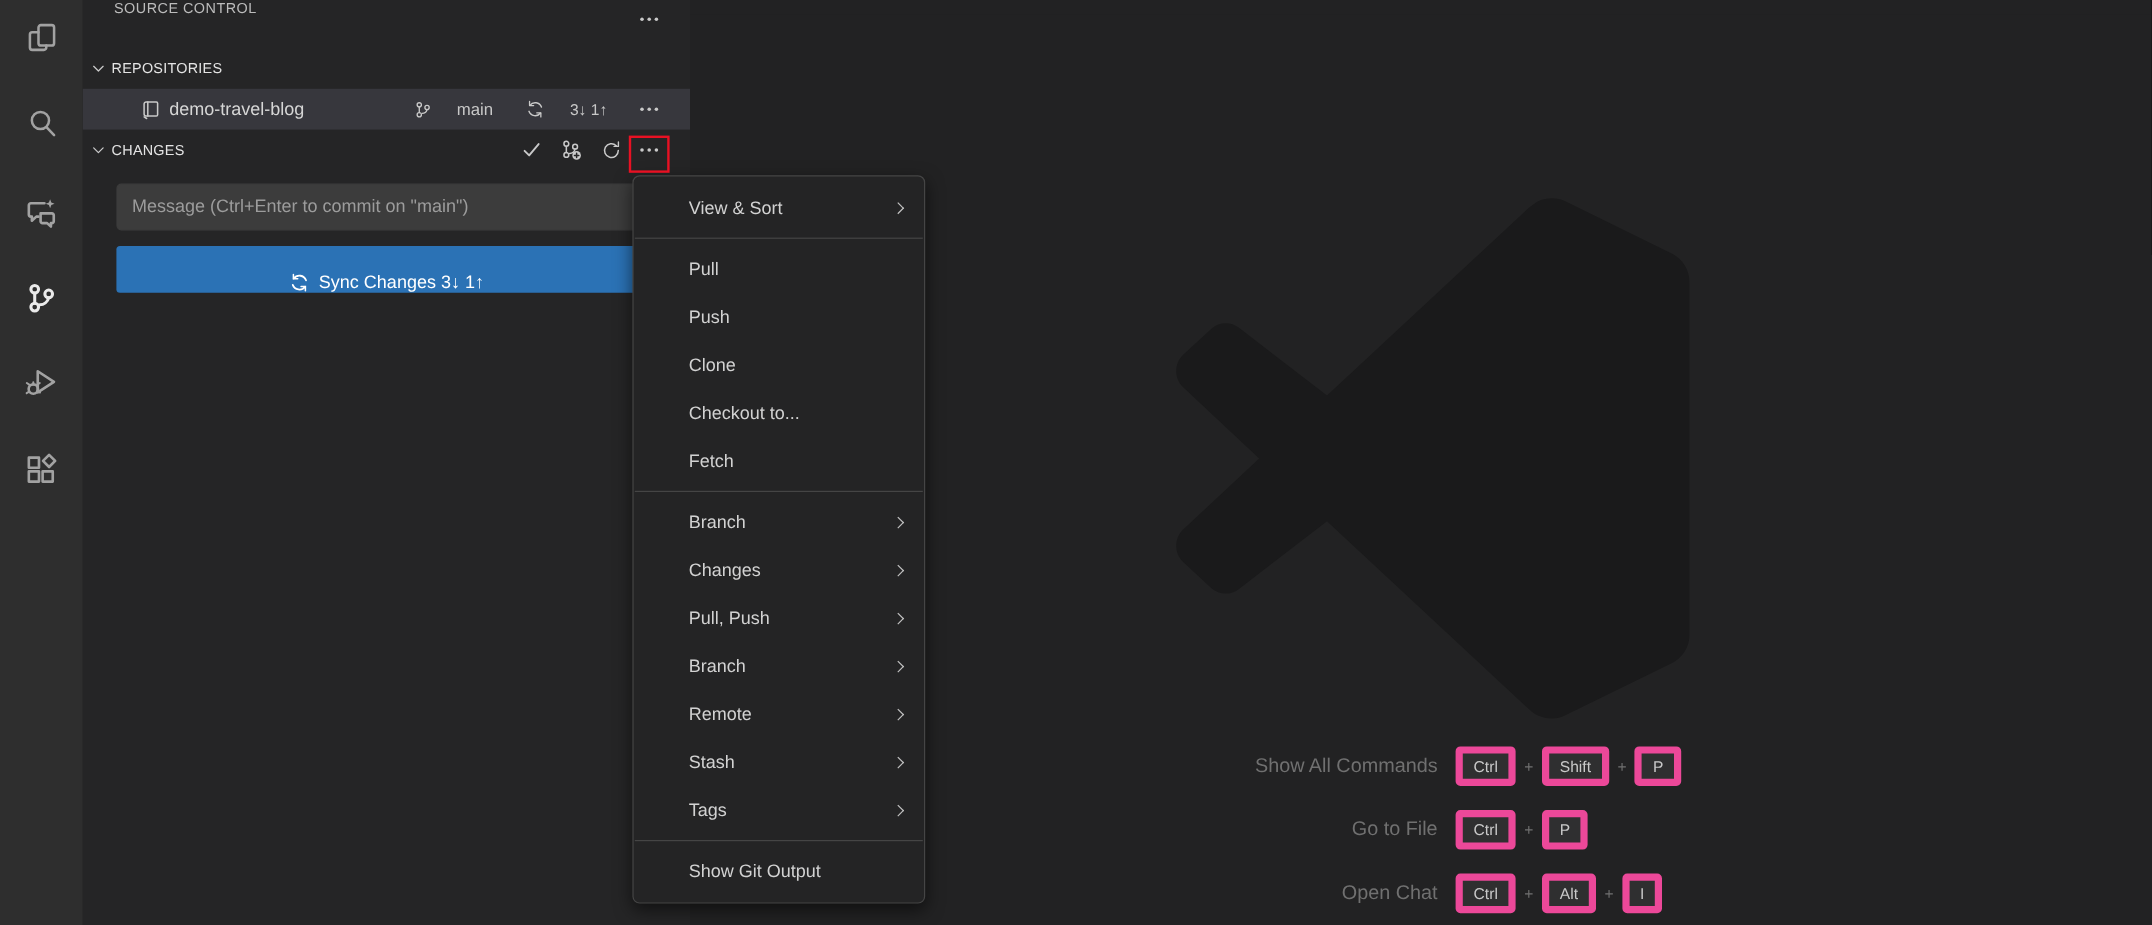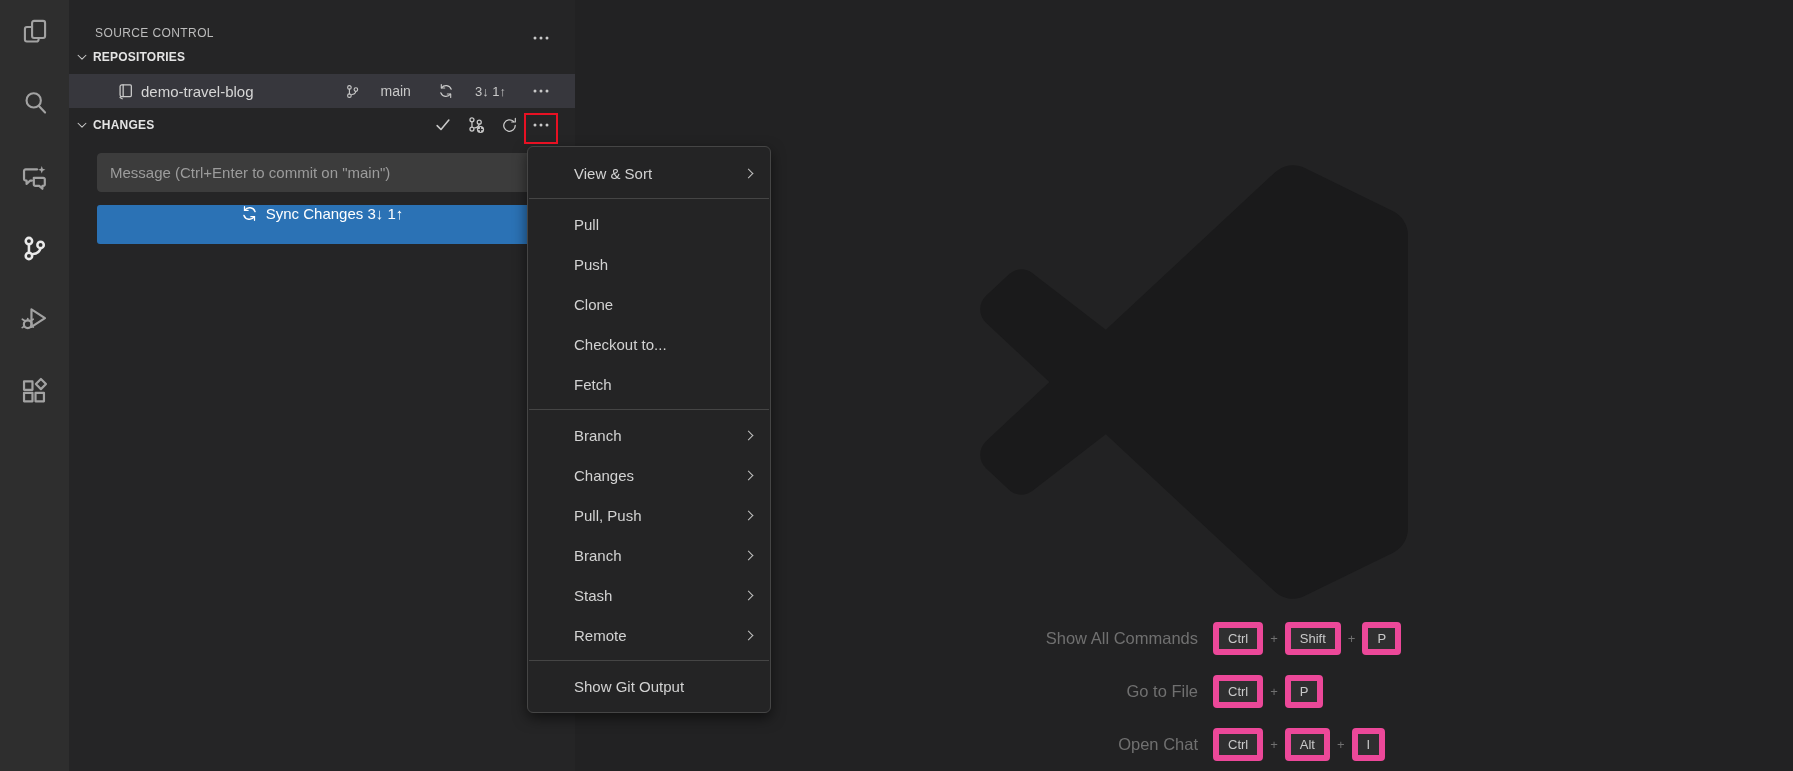--- a/index.html
+++ b/index.html
@@ -8,36 +8,36 @@
   .app { position:relative; width:1793px; height:771px; overflow:hidden; background:#222223; }
 
   
   .activitybar { position:absolute; left:0; top:0; width:69px; height:771px; background:#2e2e2e; }
   .ab-item { position:absolute; left:0; width:69px; height:58px; display:flex; align-items:center; justify-content:center; cursor:pointer; }
   .ab-item svg { stroke:#a2a2a2; fill:none; stroke-width:1.3; stroke-linecap:round; stroke-linejoin:round; }
   .ab-item.active svg { stroke:#eaeaea; stroke-width:1.5; }
 
   
   .sidebar { position:absolute; left:69px; top:0; width:506px; height:771px; background:#252526; }
-  .sc-title { position:absolute; left:0; top:0; width:100%; height:40px; display:flex; align-items:flex-end; padding:0 26px; }
+  .sc-title { position:absolute; left:0; top:0; width:100%; height:40px; display:flex; align-items:flex-start; padding:0 26px;flex-direction:column; }
   .sc-title-label { color:#bcbcbc; font-size:12px; letter-spacing:.4px; }
   .dots { display:flex; align-items:center; cursor:pointer; }
   .sc-title .dots { margin-left:auto; }
   .sect { position:absolute; left:0; width:100%; height:34px; display:flex; align-items:center; padding:0 26px 0 6px; cursor:pointer; }
   .sect .chev { margin-right:4px; }
-  .sect-label { color:#e4e4e4; font-size:12px; font-weight:700; letter-spacing:.2px; }
+  .sect-label { color:#e4e4e4; font-size:12px; font-weight:400; letter-spacing:.2px; }
   .sect-actions { margin-left:auto; display:flex; align-items:center; gap:15px; }
   .repo-row { position:absolute; left:0; top:74px; width:100%; height:34px; background:#37373d; display:flex; align-items:center; padding:0 26px 0 48px; cursor:pointer; }
   .repo-name { color:#d6d6d6; font-size:15px; margin-left:7px; }
   .repo-right { margin-left:auto; display:flex; align-items:center; gap:21px; }
   .repo-right .txt { color:#c8c8c8; font-size:14px; }
   .repo-right .cnt { color:#c8c8c8; font-size:13px; }
   .commit-input { position:absolute; left:28px; top:153px; width:450px; height:39px; background:#3c3c3c; border:1px solid #3c3c3c; border-radius:4px; color:#d8d8d8; font-size:15px; padding:0 12px; outline:none; font-family:Liberation Sans, sans-serif; }
   .commit-input::placeholder { color:#9c9c9c; }
-  .sync-btn { position:absolute; left:28px; top:205px; width:450px; height:39px; background:#2b72b5; border:none; border-radius:3px; color:#ffffff; font-size:15px; display:flex; align-items:flex-start; justify-content:center; gap:8px; cursor:pointer; font-family:"Liberation Sans", sans-serif; }
+  .sync-btn { position:absolute; left:28px; top:205px; width:450px; height:39px; background:#2b72b5; border:none; border-radius:3px; color:#ffffff; font-size:15px; display:flex; align-items:flex-end; justify-content:center; gap:8px; cursor:pointer; font-family:"Liberation Sans", sans-serif; }
   .red-box { position:absolute; left:455px; top:113px; width:34px; height:31px; border:2px solid #e81123; pointer-events:none; z-index:30; }
 
   svg.ic { stroke:#c9c9c9; fill:none; stroke-width:1.2; stroke-linecap:round; stroke-linejoin:round; display:block; }
 
   
   .editor { position:absolute; left:575px; top:12px; width:1218px; height:771px; background:#222223; }
   .watermark-logo { position:absolute; left:405px; top:152px; }
   .shortcuts { position:absolute; left:325px; top:606px; }
   .sc-row { display:flex; align-items:center; height:40px; }
   .sc-row + .sc-row { margin-top:13px; }
@@ -277,25 +277,29 @@
       </div>
       <div class="menu-item">
         <span>Pull, Push</span>
         <span class="submenu-chev"></span>
       </div>
       <div class="menu-item">
         <span>Branch</span>
         <span class="submenu-chev"></span>
       </div>
       <div class="menu-item">
+        <span>Remote</span>
+        <span class="submenu-chev"></span>
+      </div>
+      <div class="menu-item">
         <span>Stash</span>
         <span class="submenu-chev"></span>
       </div>
       <div class="menu-item">
-        <span>Remote</span>
+        <span>Tags</span>
         <span class="submenu-chev"></span>
       </div>
       <div class="menu-sep"></div>
       <div class="menu-item">
         <span>Show Git Output</span>
       </div>
     </div>
 
 </div>
 

